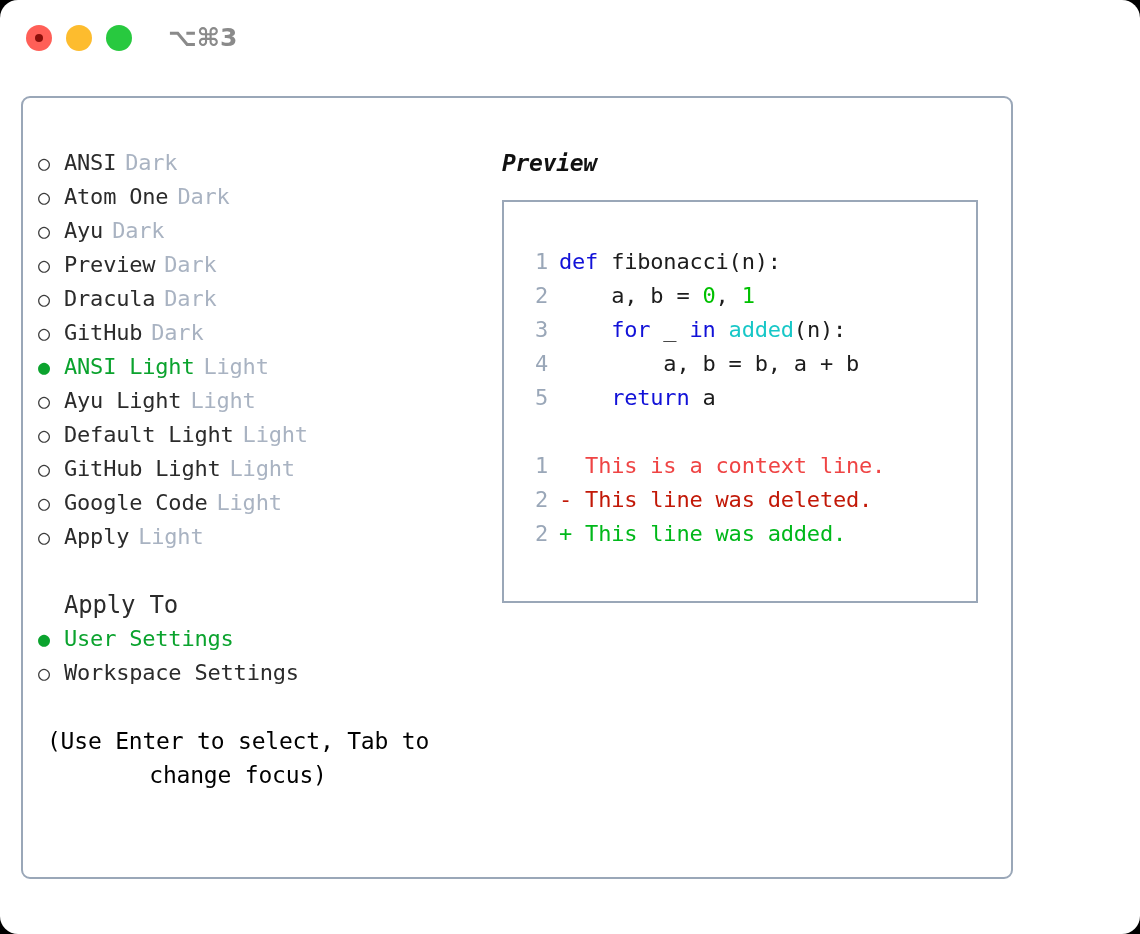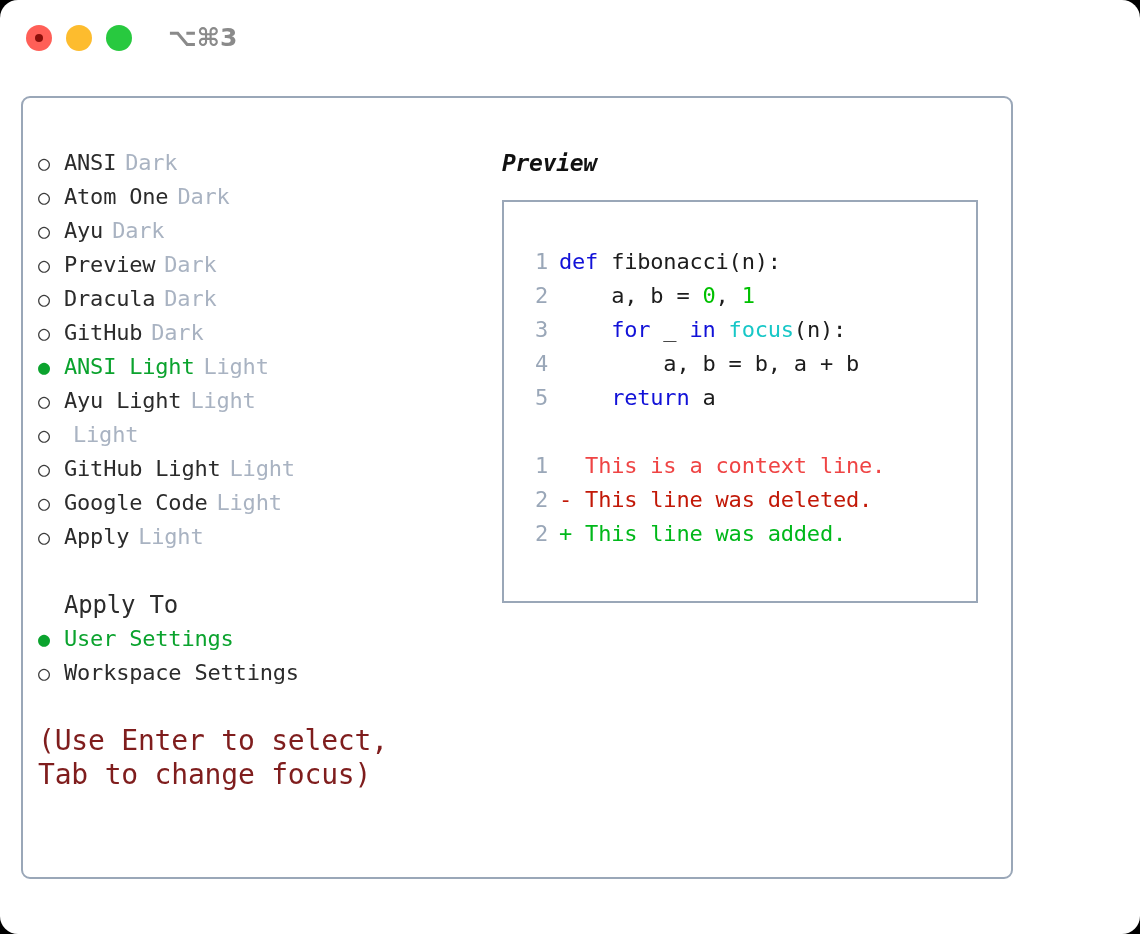--- a/index.html
+++ b/index.html
@@ -141,25 +141,26 @@
     font-size: 24px;
     color: #2b2b2b;
     line-height: 34px;
     padding-left: 26px;
     white-space: pre;
     letter-spacing: -0.2px;
   }
 
   .help-gap { height: 34px; }
   .help-text {
-    font-size: 28px;
-    line-height: 34px;
-    color: #7f1d1d;
+    font-size: 23px;
+    line-height: 34px;
+    color: #000000;
     width: 400px;
     letter-spacing: -0.2px;
+    text-align: center;
   }
 
   
   .right-col {
     position: absolute;
     left: 479px;
     top: 48px;
     width: 500px;
   }
   .preview-title {
@@ -280,20 +281,21 @@
           </div>
 
           <div class="opt-row">
             <span class="bullet">○</span>
             <span class="opt-name">Ayu Light</span>
             <span class="opt-kind">Light</span>
           </div>
 
           <div class="opt-row">
             <span class="bullet">○</span>
+            <span class="opt-name">Default Light</span>
             <span class="opt-kind">Light</span>
           </div>
 
           <div class="opt-row">
             <span class="bullet">○</span>
             <span class="opt-name">GitHub Light</span>
             <span class="opt-kind">Light</span>
           </div>
 
           <div class="opt-row">
@@ -343,21 +345,21 @@
               <span class="code-text"><span class="tok-kw">def </span><span class="tok-plain">fibonacci(n):</span></span>
             </div>
 
             <div class="code-line">
               <span class="lineno">2</span>
               <span class="code-text"><span class="tok-plain">    a, b = </span><span class="tok-num">0</span><span class="tok-plain">, </span><span class="tok-num">1</span></span>
             </div>
 
             <div class="code-line">
               <span class="lineno">3</span>
-              <span class="code-text"><span class="tok-plain">    </span><span class="tok-kw">for</span><span class="tok-plain"> _ </span><span class="tok-kw">in</span><span class="tok-plain"> </span><span class="tok-fn">focus</span><span class="tok-plain">(n):</span></span>
+              <span class="code-text"><span class="tok-plain">    </span><span class="tok-kw">for</span><span class="tok-plain"> _ </span><span class="tok-kw">in</span><span class="tok-plain"> </span><span class="tok-fn">added</span><span class="tok-plain">(n):</span></span>
             </div>
 
             <div class="code-line">
               <span class="lineno">4</span>
               <span class="code-text"><span class="tok-plain">        a, b = b, a + b</span></span>
             </div>
 
             <div class="code-line">
               <span class="lineno">5</span>
               <span class="code-text"><span class="tok-plain">    </span><span class="tok-kw">return</span><span class="tok-plain"> a</span></span>

